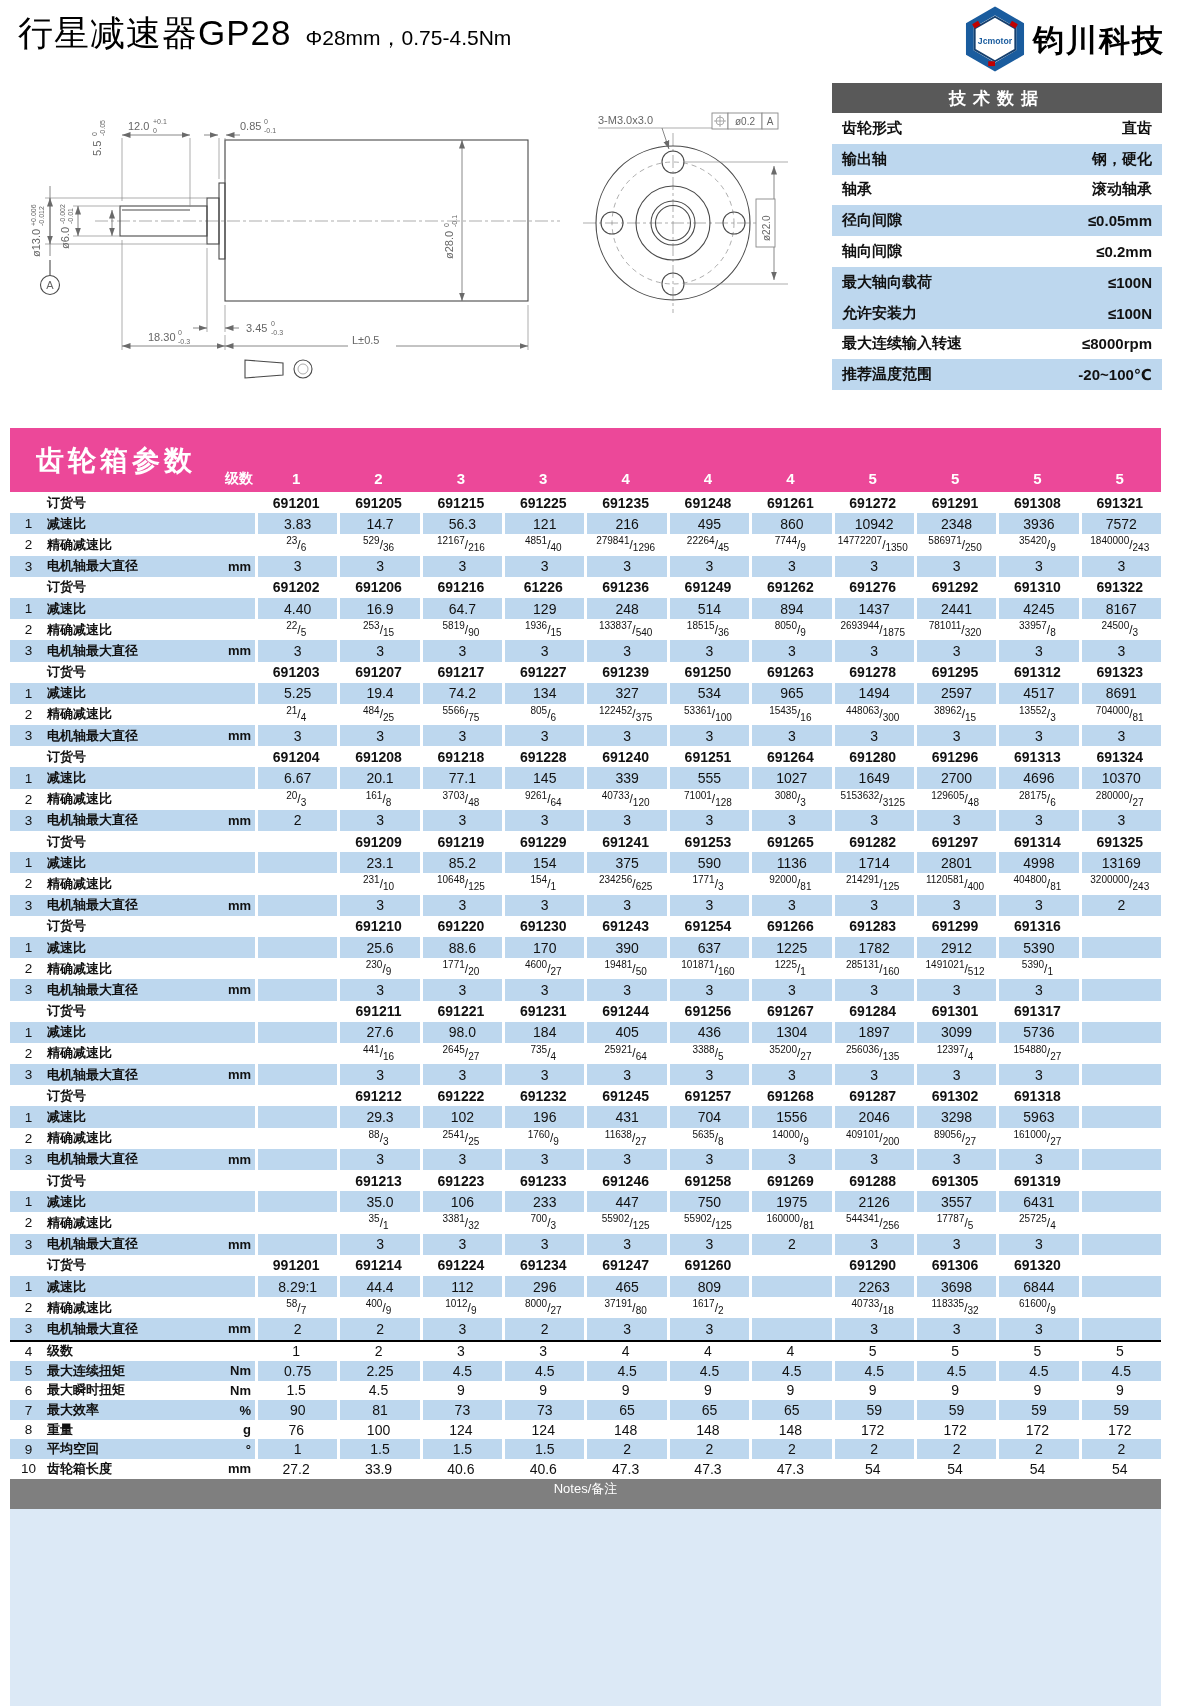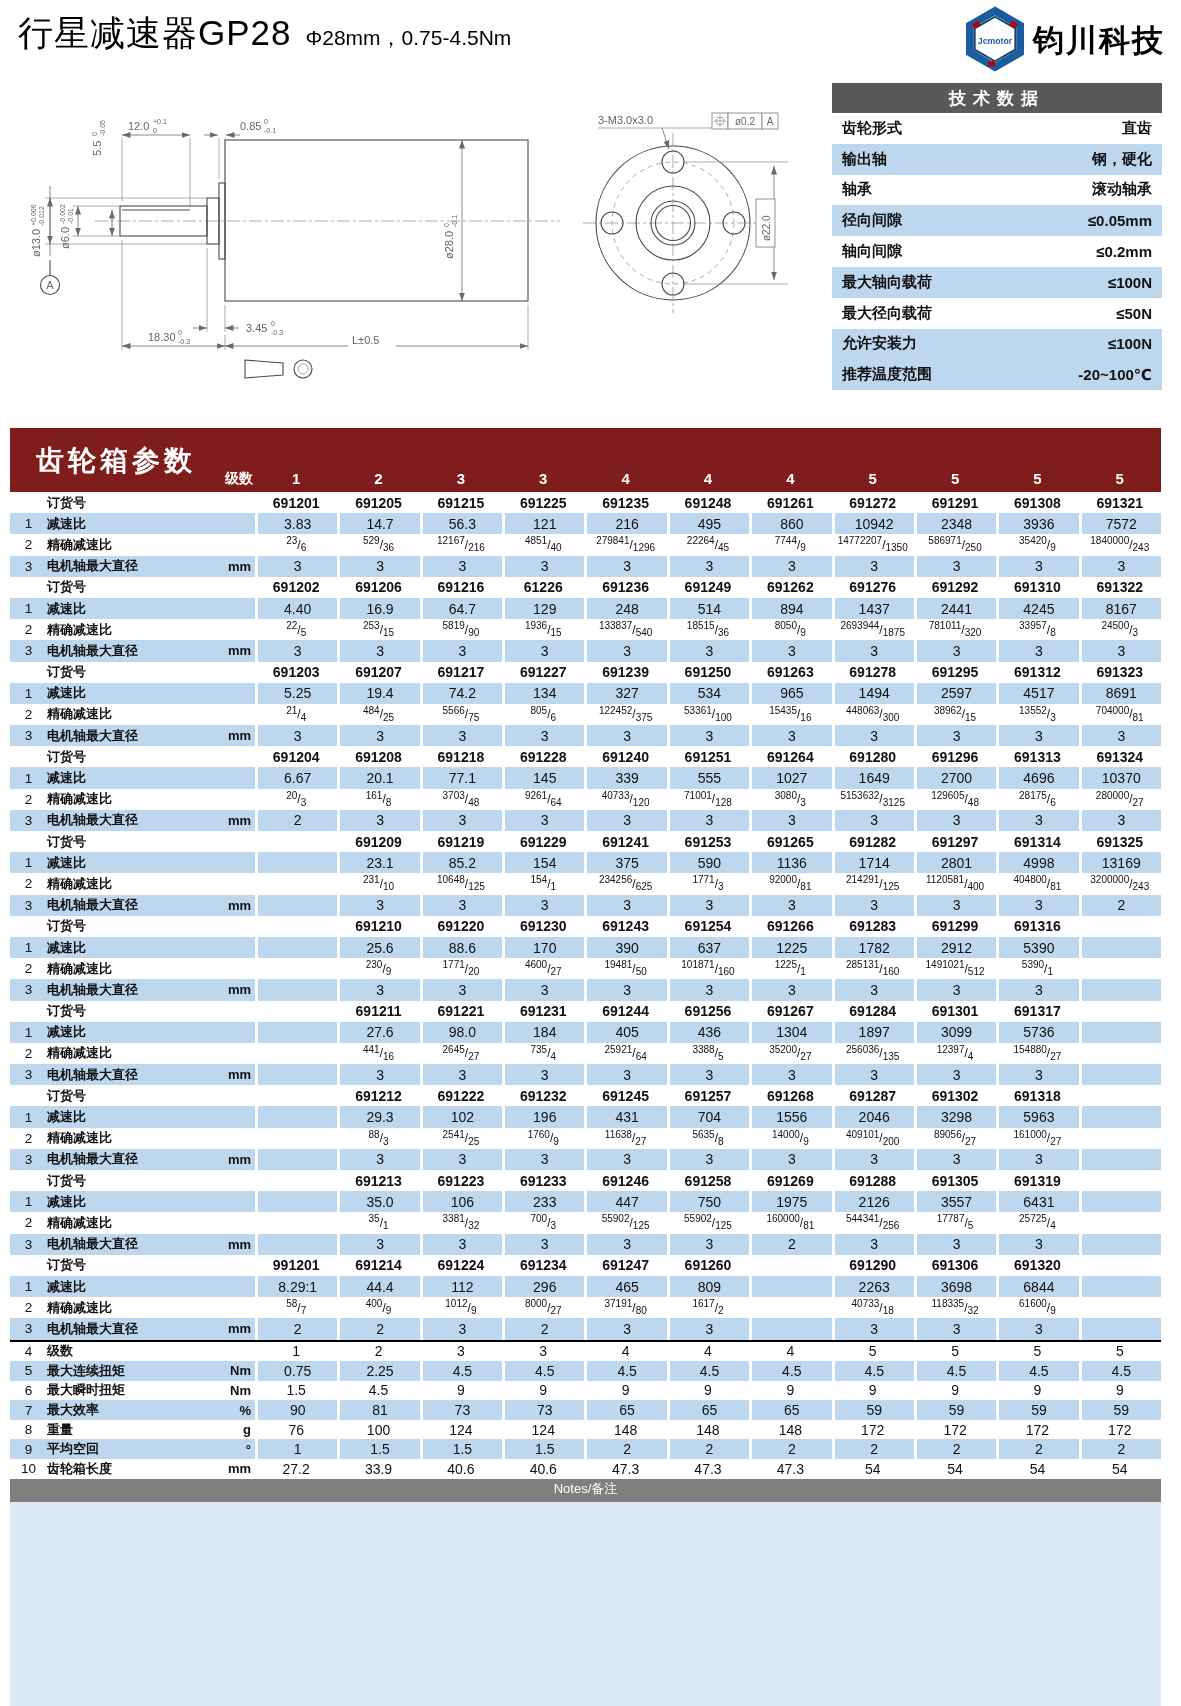--- a/index.html
+++ b/index.html
@@ -28,40 +28,40 @@
   .cl{stroke-dasharray:13 3 3 3;}
   .dash{stroke-dasharray:5 4;}
   .dim{stroke:#6a6a6a;stroke-width:0.8;fill:none;}
   .dt{font-size:11px;fill:#666;}
   .dm{font-size:10px;fill:#666;}
   .ds{font-size:7px;fill:#666;}
   .bx{fill:#fff;stroke:#888;stroke-width:0.9;}
 
   
   .gtable{position:absolute;left:10px;top:428px;width:1151px;}
-  .gt-header{position:relative;height:64px;background:#7f1d1d;}
+  .gt-header{position:relative;height:64px;background:#ec4899;}
   .gt-title{position:absolute;left:26px;top:14px;font-size:28px;font-weight:bold;color:#fff;letter-spacing:4px;}
   .gt-stages{position:absolute;bottom:4px;left:0;width:100%;display:grid;
              grid-template-columns:245px repeat(11,82.36px);}
   .stage-label{text-align:right;padding-right:2px;color:#fff;font-size:14px;font-weight:bold;}
   .stage-num{text-align:center;color:#fff;font-size:15px;font-weight:bold;}
   .gt-row{display:grid;grid-template-columns:37px 158px 50px repeat(11,82.36px);height:21.2px;}
   .c{display:flex;align-items:center;justify-content:center;font-size:14px;color:#111;min-width:0;}
   .c.num{font-size:13.5px;}
   .c.name{justify-content:flex-start;font-weight:bold;font-size:13px;white-space:nowrap;}
   .c.unit{justify-content:flex-end;padding-right:4px;font-size:13px;font-weight:bold;}
   .r-order .c.val{font-weight:bold;}
   .r-blue .c{background:#BDD7EE;}
   .r-blue .c.val{border-left:3px solid #fff;}
   .r-sum{height:19.6px;}
   .r-first{border-top:2.5px solid #000;}
   .fn{font-size:10px;position:relative;top:-4px;}
   .fs{font-size:12px;}
   .fd{font-size:10px;position:relative;top:3px;}
-  .notes-bar{height:23px;background:#7F7F7F;color:#fff;text-align:center;
+  .notes-bar{height:30px;background:#7F7F7F;color:#fff;text-align:center;
              font-size:13px;line-height:19px;}
   .notes-area{height:210px;background:#DCE9F6;}
 </style>
 </head>
 <body>
 
 <div class="page">
 
   <div class="title-zone">
     <div class="main-title">行星减速器GP28</div>
@@ -224,27 +224,27 @@
           <span>≤0.05mm</span>
         </div>
         <div class="tech-row">
           <span>轴向间隙</span>
           <span>≤0.2mm</span>
         </div>
         <div class="tech-row blue">
           <span>最大轴向载荷</span>
           <span>≤100N</span>
         </div>
-        <div class="tech-row">
-          <span>最大径向载荷</span>
-          <span>≤50N</span>
-        </div>
         <div class="tech-row blue">
           <span>允许安装力</span>
           <span>≤100N</span>
+        </div>
+        <div class="tech-row">
+          <span>最大连续输入转速</span>
+          <span>≤8000rpm</span>
         </div>
         <div class="tech-row blue">
           <span>推荐温度范围</span>
           <span>-20~100℃</span>
         </div>
       </div>
   </div>
 
   <div class="gtable">
     <div class="gt-header">

